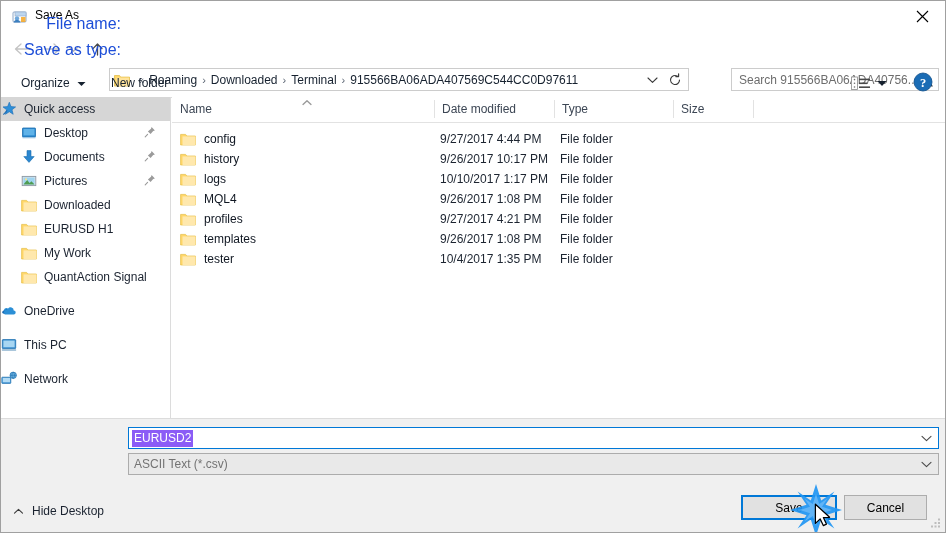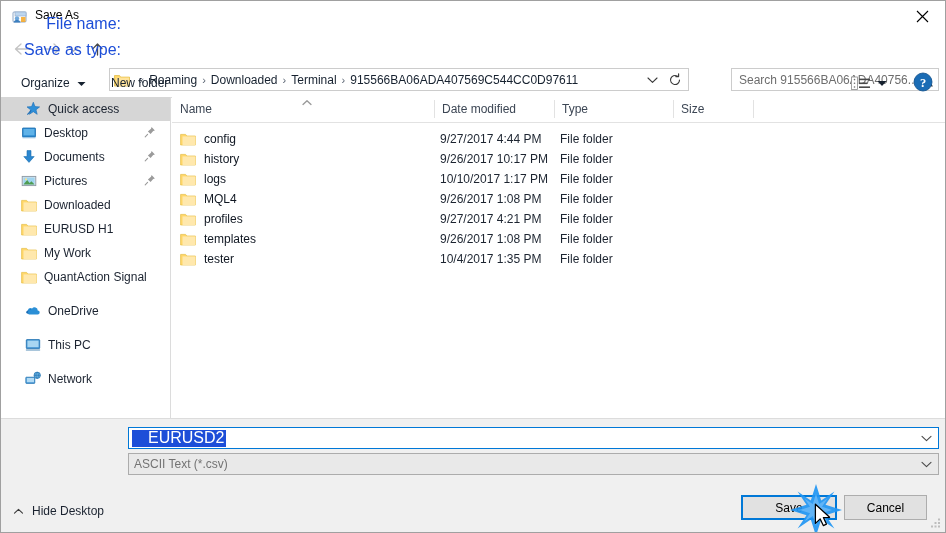--- a/index.html
+++ b/index.html
@@ -207,21 +207,21 @@
     display: flex;
     align-items: center;
     justify-content: center;
   }
   .nav-label { flex: none; }
   .nav-pin {
     position: absolute;
     right: 14px; top: 5px;
     width: 12px; height: 12px;
   }
-  .lvl0 { padding-left: 24px; }
+  .lvl0 { }
   .lvl0 .nav-icon { margin-right: 7px; }
   .lvl1 { padding-left: 20px; }
   .lvl1 .nav-icon { margin-right: 7px; }
   .nav-gap { height: 10px; }
 
   
   #filepane {
     position: absolute;
     left: 171px; top: 96px;
     width: 773px; height: 321px;
@@ -299,24 +299,24 @@
     position: absolute;
     left: 127px; top: 426px;
     width: 811px; height: 22px;
     border: 1px solid #0078d7;
     background: #ffffff;
     box-sizing: border-box;
     display: flex;
     align-items: center;
   }
   #filename-value {
-    font-size: 16px;
+    font-size: 12px;
     color: #ffffff;
-    background: #1d4ed8;
-    padding: 1px 2px 2px 16px;
+    background: #8b5cf6;
+    padding: 1px 2px 2px 2px;
     margin-left: 3px;
     line-height: 14px;
   }
   #filename-caret {
     position: absolute;
     right: 3px; top: 0;
     height: 20px; width: 18px;
     display: flex; align-items: center; justify-content: center;
   }
   #savetype-field {

